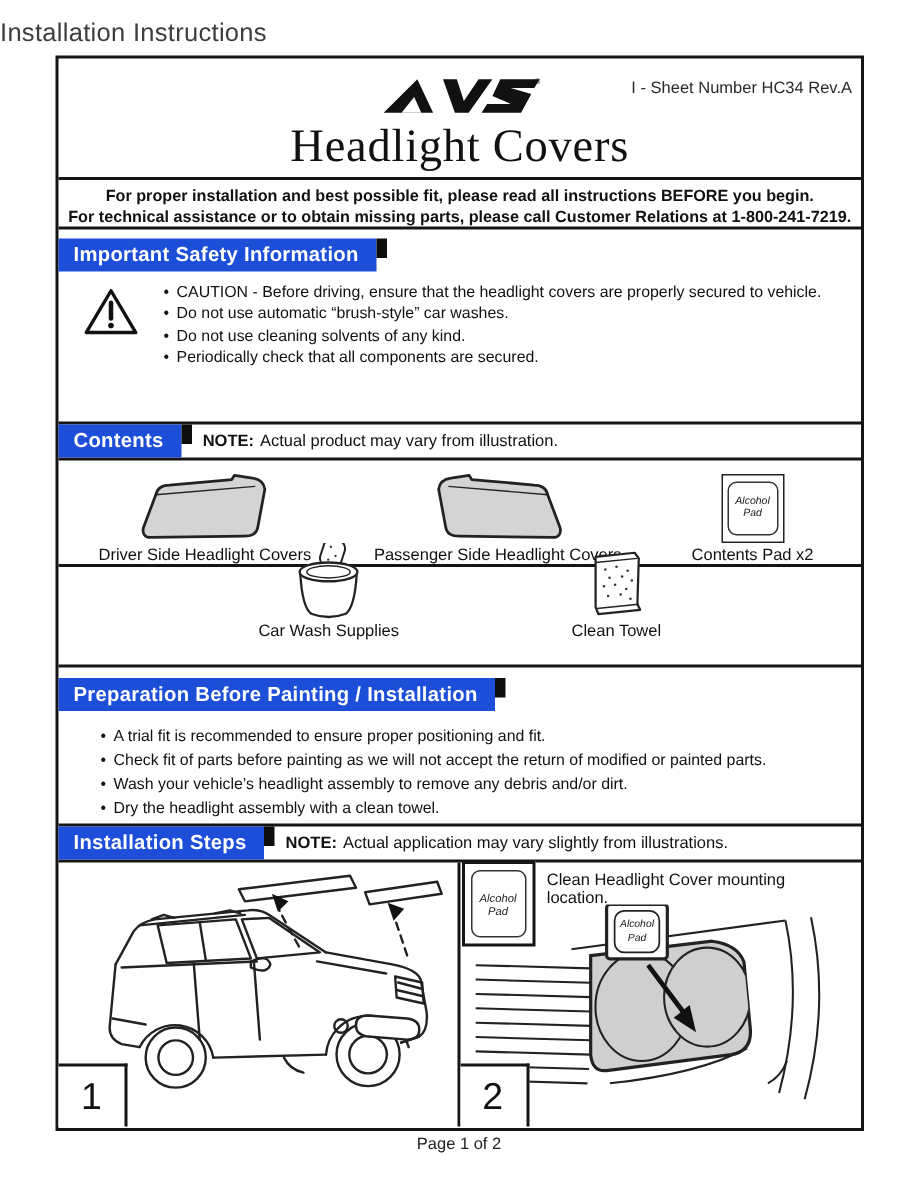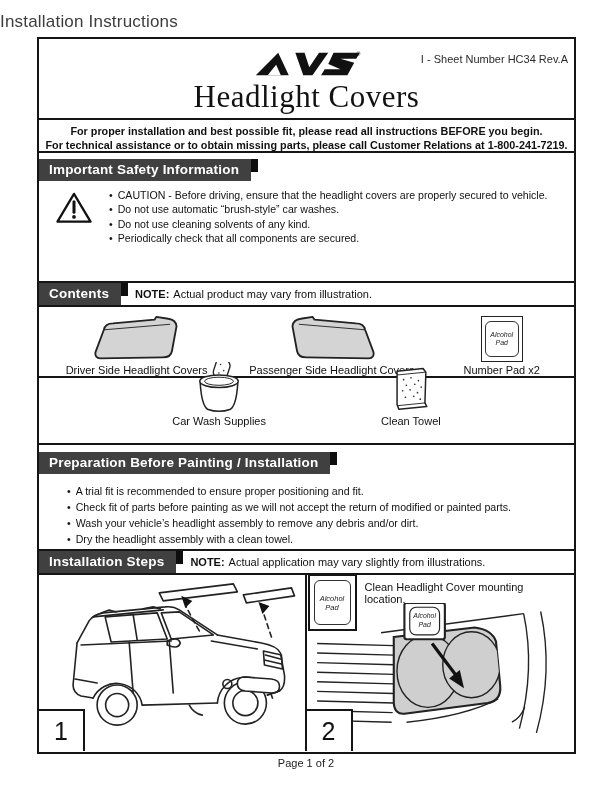--- a/index.html
+++ b/index.html
@@ -25,21 +25,21 @@
   .sec-header { height:70px; text-align:center; }
   .sheet-number { position:absolute; top:3px; right:6px; font-size:11px; color:#2a2a2a; }
   .logo-wrap { margin-top:11px; height:28px; }
   .product-title { font-family:"Liberation Serif", serif; font-size:31px; color:#111; margin-top:1px; letter-spacing:.5px; }
 
   
   .sec-notice { height:33px; padding-top:4px; text-align:center; font-weight:bold; font-size:10.8px; line-height:1.3; color:#111; }
 
   
   .bar {
-    position:relative; display:inline-block; background:#404040; color:#fff;
+    position:relative; display:inline-block; background:#1d4ed8; color:#fff;
     font-weight:bold; font-size:13.5px; padding:3px 12px 4px 10px; letter-spacing:.2px;
     vertical-align:middle;
   }
   .bar::after {
     content:""; position:absolute; right:-7px; top:0; width:7px; height:60%; background:#0e0e0e;
   }
 
   
   .sec-safety { height:130px; }
   .sec-safety .bar { margin-top:6px; }
@@ -172,21 +172,21 @@
           </svg>
           <div class="lbl">Passenger Side Headlight Covers</div>
         </div>
         <div class="c-item ci-3">
           <div class="pad-outer">
             <div class="pad-inner">
               <span>Alcohol</span>
               <span>Pad</span>
             </div>
           </div>
-          <div class="lbl">Number Pad x2</div>
+          <div class="lbl">Contents Pad x2</div>
         </div>
       </div>
     </div>
 
     <div class="sec sec-tools b-bottom">
       <div class="tools-items">
         <div class="t-item">
           <svg width="54" height="52" viewBox="0 0 56 54">
             <g transform="rotate(18 30 8)">
               <rect x="23" y="-3" width="15" height="20" rx="6" fill="#fff" stroke="#222" stroke-width="1.4"></rect>

